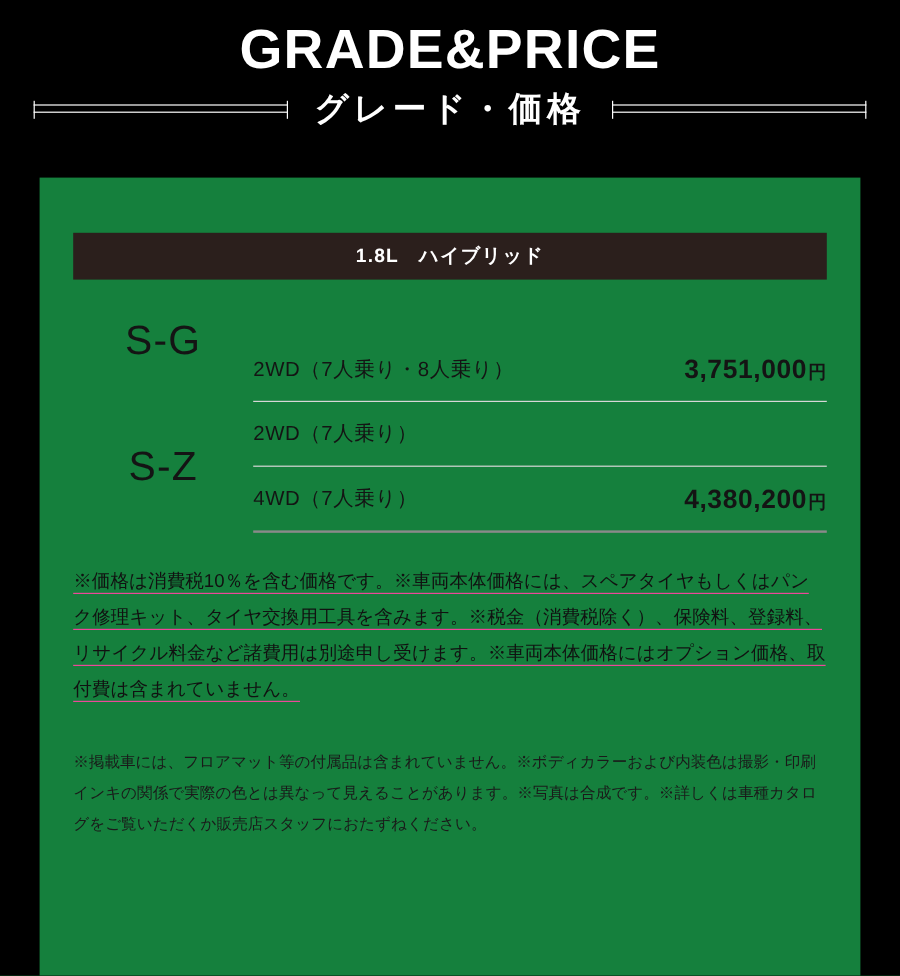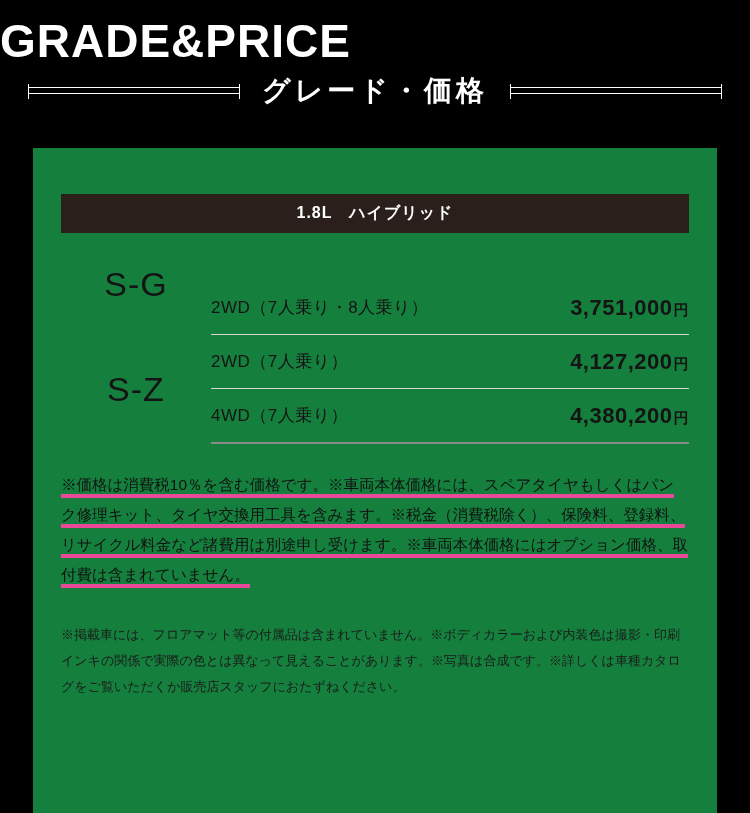--- a/index.html
+++ b/index.html
@@ -16,21 +16,21 @@
   .page {
     position: relative;
     width: 750px;
     height: 813px;
     background: #000000;
   }
 
   
   .header {
     padding-top: 10px;
-    text-align: left;
+    text-align: center;
     color: #ffffff;
   }
   .header-title-en {
     font-size: 46px;
     font-weight: bold;
     letter-spacing: 1px;
     line-height: 62px;
     color: #ffffff;
   }
   .header-sub-row {
@@ -157,21 +157,21 @@
 
   
   .notes-primary {
     margin-top: 26px;
     font-size: 15.5px;
     line-height: 30px;
     color: #111111;
     letter-spacing: 0px;
   }
   .notes-primary .u {
-    border-bottom: 4px solid #ec4899;
+    border-bottom: 1px solid #ec4899;
     padding-bottom: 1px;
   }
   .notes-secondary {
     margin-top: 32px;
     font-size: 13px;
     line-height: 26px;
     color: #1a1a1a;
   }
 </style>
 </head>
@@ -206,21 +206,20 @@
           <span class="row-price"><span>3,751,000</span><span class="yen">円</span></span>
         </div>
       </div>
     </div>
 
     <div class="grade-block">
       <div class="grade-name">S-Z</div>
       <div class="grade-rows">
         <div class="price-row">
           <span class="row-spec">2WD（7人乗り）</span>
-          <span class="row-price"><span>4,127,200</span><span class="yen">円</span></span>
         </div>
         <div class="price-row last">
           <span class="row-spec">4WD（7人乗り）</span>
           <span class="row-price"><span>4,380,200</span><span class="yen">円</span></span>
         </div>
       </div>
     </div>
 
     <div class="notes-primary">
       <span class="u">※価格は消費税10％を含む価格です。※車両本体価格には、スペアタイヤもしくはパンク修理キット、タイヤ交換用工具を含みます。※税金（消費税除く）、保険料、登録料、リサイクル料金など諸費用は別途申し受けます。※車両本体価格にはオプション価格、取付費は含まれていません。</span>

